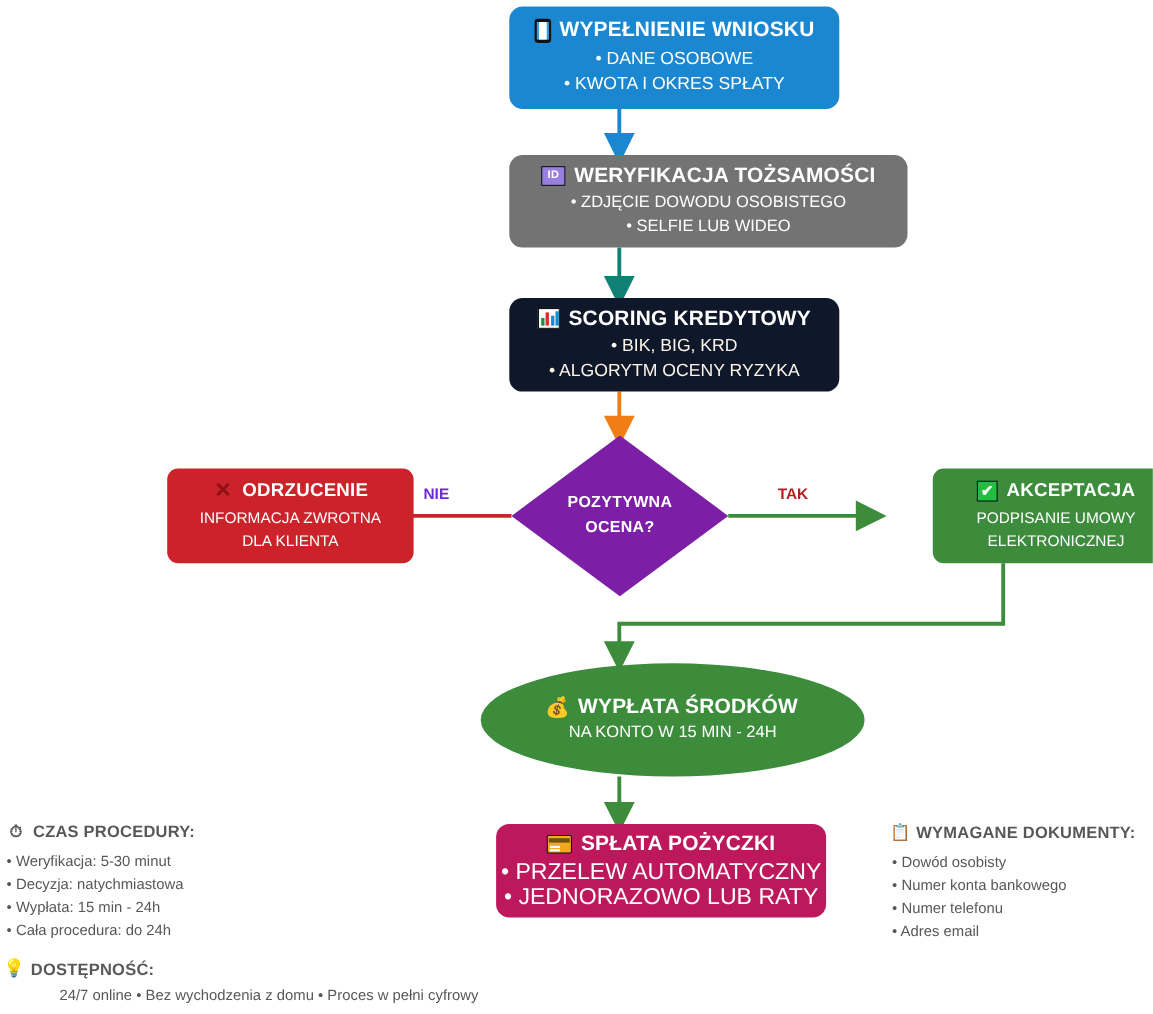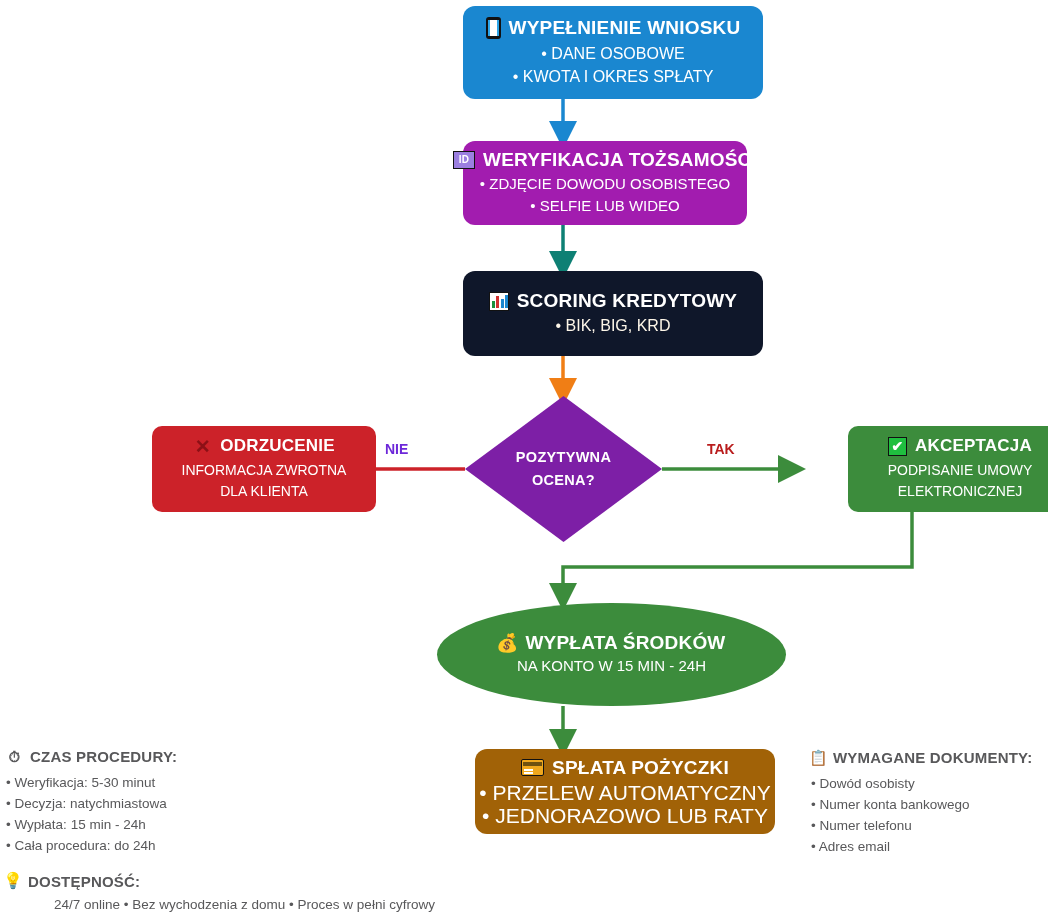--- a/index.html
+++ b/index.html
@@ -36,22 +36,22 @@
 
   
   .n-wniosek {
     left: 415px; top: 6px; width: 300px; height: 93px;
     background: #1a87d0; border-radius: 12px;
   }
   .n-wniosek .title { font-size: 19px; margin-bottom: 3px; }
   .n-wniosek .line  { font-size: 16px; line-height: 23px; }
 
   .n-weryfikacja {
-    left: 415px; top: 141px; width: 284px; height: 84px;
-    background: #a21caf; border-radius: 12px;
+    left: 415px; top: 141px; width: 362px; height: 84px;
+    background: #737373; border-radius: 12px;
   }
   .n-weryfikacja .title { font-size: 19px; margin-bottom: 2px; }
   .n-weryfikacja .line  { font-size: 15px; line-height: 22px; }
 
   .n-scoring {
     left: 415px; top: 271px; width: 300px; height: 85px;
     background: #0f172a; border-radius: 12px;
   }
   .n-scoring .title { font-size: 19px; margin-bottom: 2px; }
   .n-scoring .line  { font-size: 16px; line-height: 23px; color:#fdf6e8; }
@@ -71,22 +71,22 @@
   .n-akceptacja .line  { font-size: 14px; line-height: 21px; }
 
   .n-wyplata {
     left: 389px; top: 603px; width: 349px; height: 103px;
     background: #3c8c3c; border-radius: 50% / 50%;
   }
   .n-wyplata .title { font-size: 19px; margin-bottom: 1px; }
   .n-wyplata .line  { font-size: 15px; line-height: 22px; }
 
   .n-splata {
-    left: 427px; top: 749px; width: 300px; height: 85px;
-    background: #a16207; border-radius: 12px;
+    left: 403px; top: 749px; width: 300px; height: 85px;
+    background: #be185d; border-radius: 12px;
   }
   .n-splata .title { font-size: 19px; margin-bottom: 2px; }
   .n-splata .line  { font-size: 21px; line-height: 23px; }
 
   
   .diamond {
     position: absolute;
     left: 465px; top: 396px; width: 197px; height: 146px;
   }
   .diamond .shape {
@@ -228,20 +228,21 @@
     <div class="title">
       <span class="ic ic-chart">
           <i></i>
           <i></i>
           <i></i>
           <i></i>
         </span>
       <span>SCORING KREDYTOWY</span>
     </div>
     <div class="line">• BIK, BIG, KRD</div>
+    <div class="line">• ALGORYTM OCENY RYZYKA</div>
   </div>
 
   <div class="diamond">
     <div class="shape"></div>
     <div class="dtext">
       <span>POZYTYWNA</span>
       <span>OCENA?</span>
     </div>
   </div>
 

